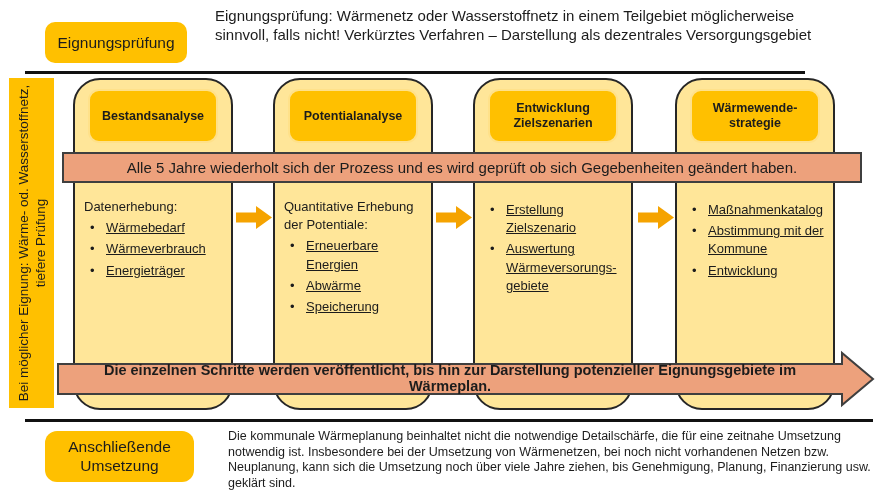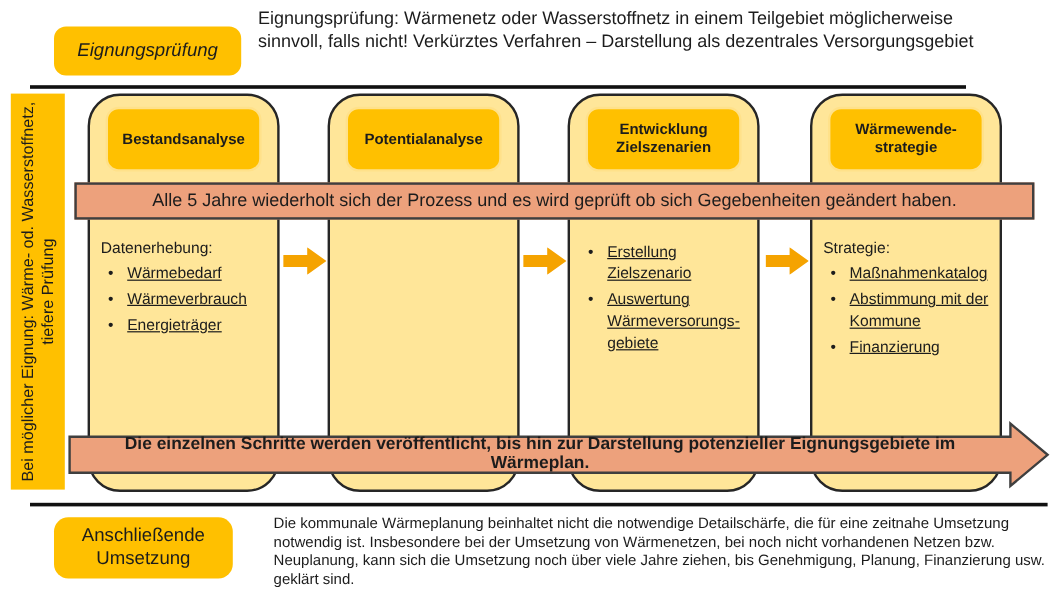--- a/index.html
+++ b/index.html
@@ -10,25 +10,24 @@
     --dark-border:#3F3F3F;
     --text-dark:#1C1C1C;
   }
   html,body{margin:0;padding:0;background:#fff;}
   .stage{
     position:relative;width:880px;height:495px;background:#ffffff;overflow:hidden;
     font-family:"Liberation Sans",sans-serif;color:var(--text-dark);
   }
   
   .top-label{
-    position:absolute;left:45px;top:22px;width:156px;height:41px;
+    position:absolute;left:45px;top:22px;width:142px;height:41px;
     background:var(--gold);border-radius:10px;
     display:flex;align-items:center;justify-content:center;
     font-size:15.5px;
-    font-style:italic;
   }
   .top-desc{
     position:absolute;left:215px;top:6px;width:600px;
     font-size:15px;line-height:1.28;
   }
   
   .hline{position:absolute;height:3px;background:#111;}
   .hline-top{left:25px;top:71px;width:780px;}
   .hline-bottom{left:25px;top:419px;width:848px;}
   
@@ -115,40 +114,47 @@
       <ul class="col-list">
         <li>Wärmebedarf</li>
         <li>Wärmeverbrauch</li>
         <li>Energieträger</li>
       </ul>
     </div>
   </div>
 
   <div class="column col-2">
     <div class="col-header">Potentialanalyse</div>
+    <div class="col-body">
+      <p class="col-intro">Quantitative Erhebung der Potentiale:</p>
+      <ul class="col-list">
+        <li>Erneuerbare Energien</li>
+        <li>Abwärme</li>
+        <li>Speicherung</li>
+      </ul>
+    </div>
   </div>
 
   <div class="column col-3">
     <div class="col-header">Entwicklung Zielszenarien</div>
     <div class="col-body">
       <ul class="col-list">
         <li>Erstellung Zielszenario</li>
         <li>Auswertung Wärmeversorungs-gebiete</li>
       </ul>
     </div>
   </div>
 
   <div class="column col-4">
     <div class="col-header">Wärmewende-strategie</div>
     <div class="col-body">
-      <p class="col-intro">Strategie:</p>
       <ul class="col-list">
         <li>Maßnahmenkatalog</li>
         <li>Abstimmung mit der Kommune</li>
-        <li>Finanzierung</li>
+        <li>Entwicklung</li>
       </ul>
     </div>
   </div>
 
   <div class="repeat-banner">Alle 5 Jahre wiederholt sich der Prozess und es wird geprüft ob sich Gegebenheiten geändert haben.</div>
 
   <svg class="flow-arrow fa-1" viewBox="0 0 36 23">
     <polygon points="0,6.5 20,6.5 20,0 36,11.5 20,23 20,16.5 0,16.5"></polygon>
   </svg>
   <svg class="flow-arrow fa-2" viewBox="0 0 36 23">

